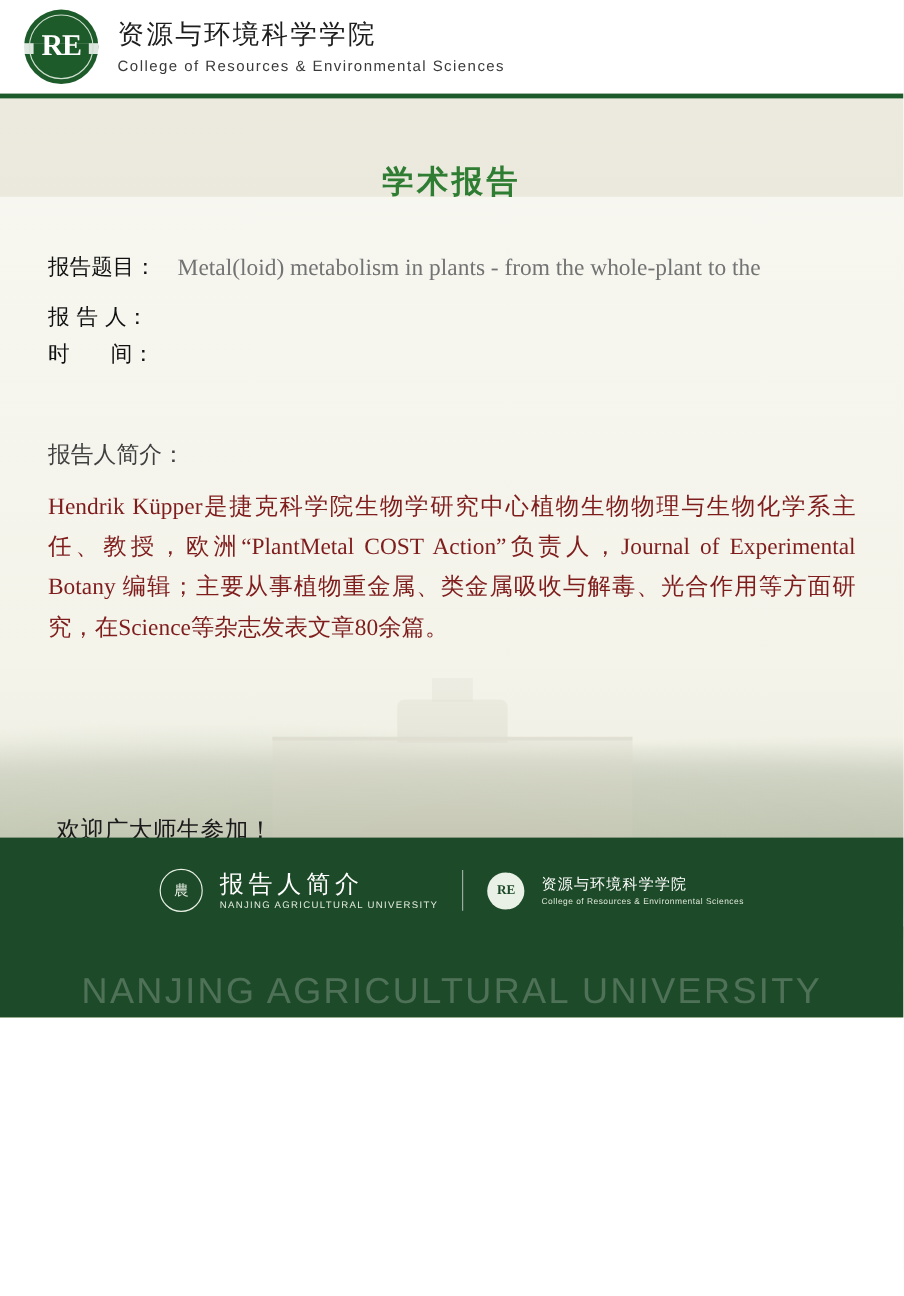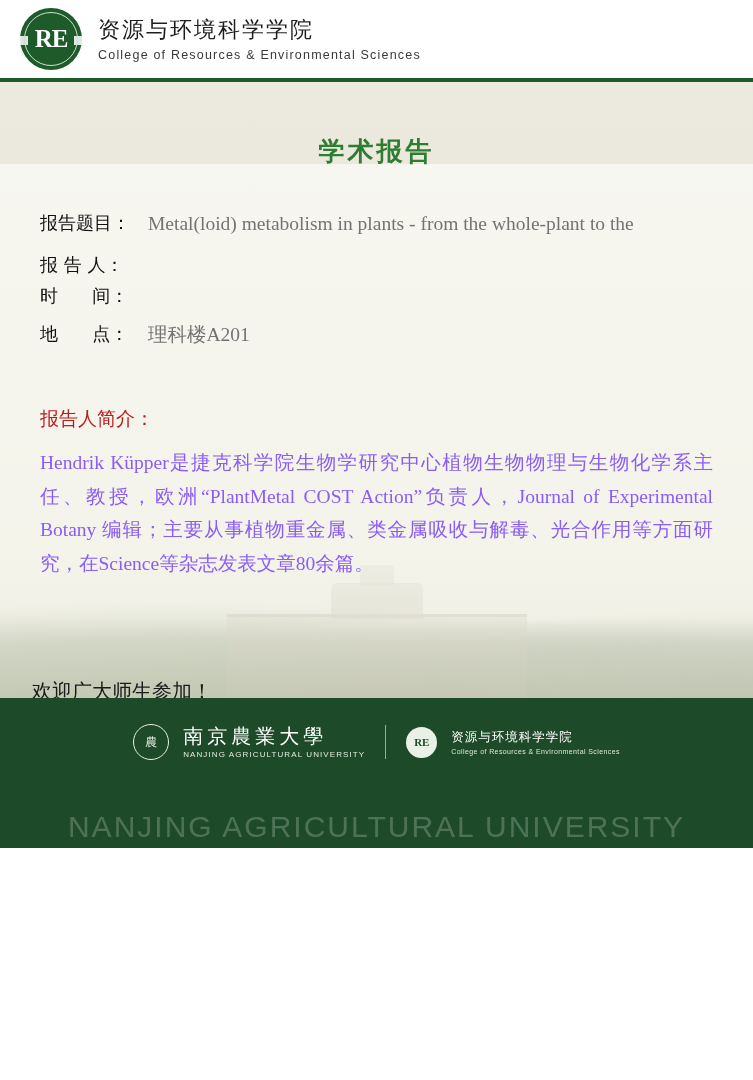--- a/index.html
+++ b/index.html
@@ -219,34 +219,34 @@
     font-family: "DejaVu Sans", sans-serif;
     font-size: 18.5px;
     line-height: 1.6;
     color: #111;
   }
 
   .bio-head {
     margin-top: 56px;
     font-family: "DejaVu Sans", sans-serif;
     font-size: 19px;
-    color: #b91c1c;
+    color: #404040;
   }
   .bio-body {
     margin-top: 14px;
     font-family: "Liberation Serif", serif;
     font-size: 19.5px;
     line-height: 1.72;
     text-align: justify;
     text-justify: inter-ideograph;
-    color: #8b5cf6;
+    color: #7f1d1d;
   }
   .welcome {
     position: absolute;
-    left: 32px;
+    left: 47px;
     top: 678px;
     font-family: Liberation Serif, serif;
     font-size: 20px;
     color: #1a1a1a;
     z-index: 5;
   }
 
   
   .footer {
     position: absolute;
@@ -362,39 +362,35 @@
       </div>
 
       <div class="row row-speaker" style="margin-top:12px;gap:24px;">
         <div class="label">报 告 人：</div>
       </div>
 
       <div class="row row-time" style="">
         <div class="label">时      间：</div>
       </div>
 
-      <div class="row row-place" style="margin-top:10px;">
-        <div class="label">地      点：</div>
-        <div class="value">理科楼A201</div>
-      </div>
     </div>
 
     <div class="bio-head">报告人简介：</div>
     <div class="bio-body">Hendrik  Küpper是捷克科学院生物学研究中心植物生物物理与生物化学系主任、教授，欧洲“PlantMetal  COST  Action”负责人，Journal  of  Experimental  Botany  编辑；主要从事植物重金属、类金属吸收与解毒、光合作用等方面研究，在Science等杂志发表文章80余篇。</div>
   </div>
 
   <div class="welcome">欢迎广大师生参加！</div>
 
   <div class="footer">
     <div class="footer-inner">
       <div class="f-logo">
         <span>農</span>
       </div>
       <div class="f-uni">
-        <div class="f-uni-cn">南京農業大學</div>
+        <div class="f-uni-cn">报告人简介</div>
         <div class="f-uni-en">NANJING AGRICULTURAL UNIVERSITY</div>
       </div>
       <div class="f-div"></div>
       <div class="f-col-logo">
         <span>RE</span>
       </div>
       <div class="f-col">
         <div class="f-col-cn">资源与环境科学学院</div>
         <div class="f-col-en">College of Resources &amp; Environmental Sciences</div>
       </div>

